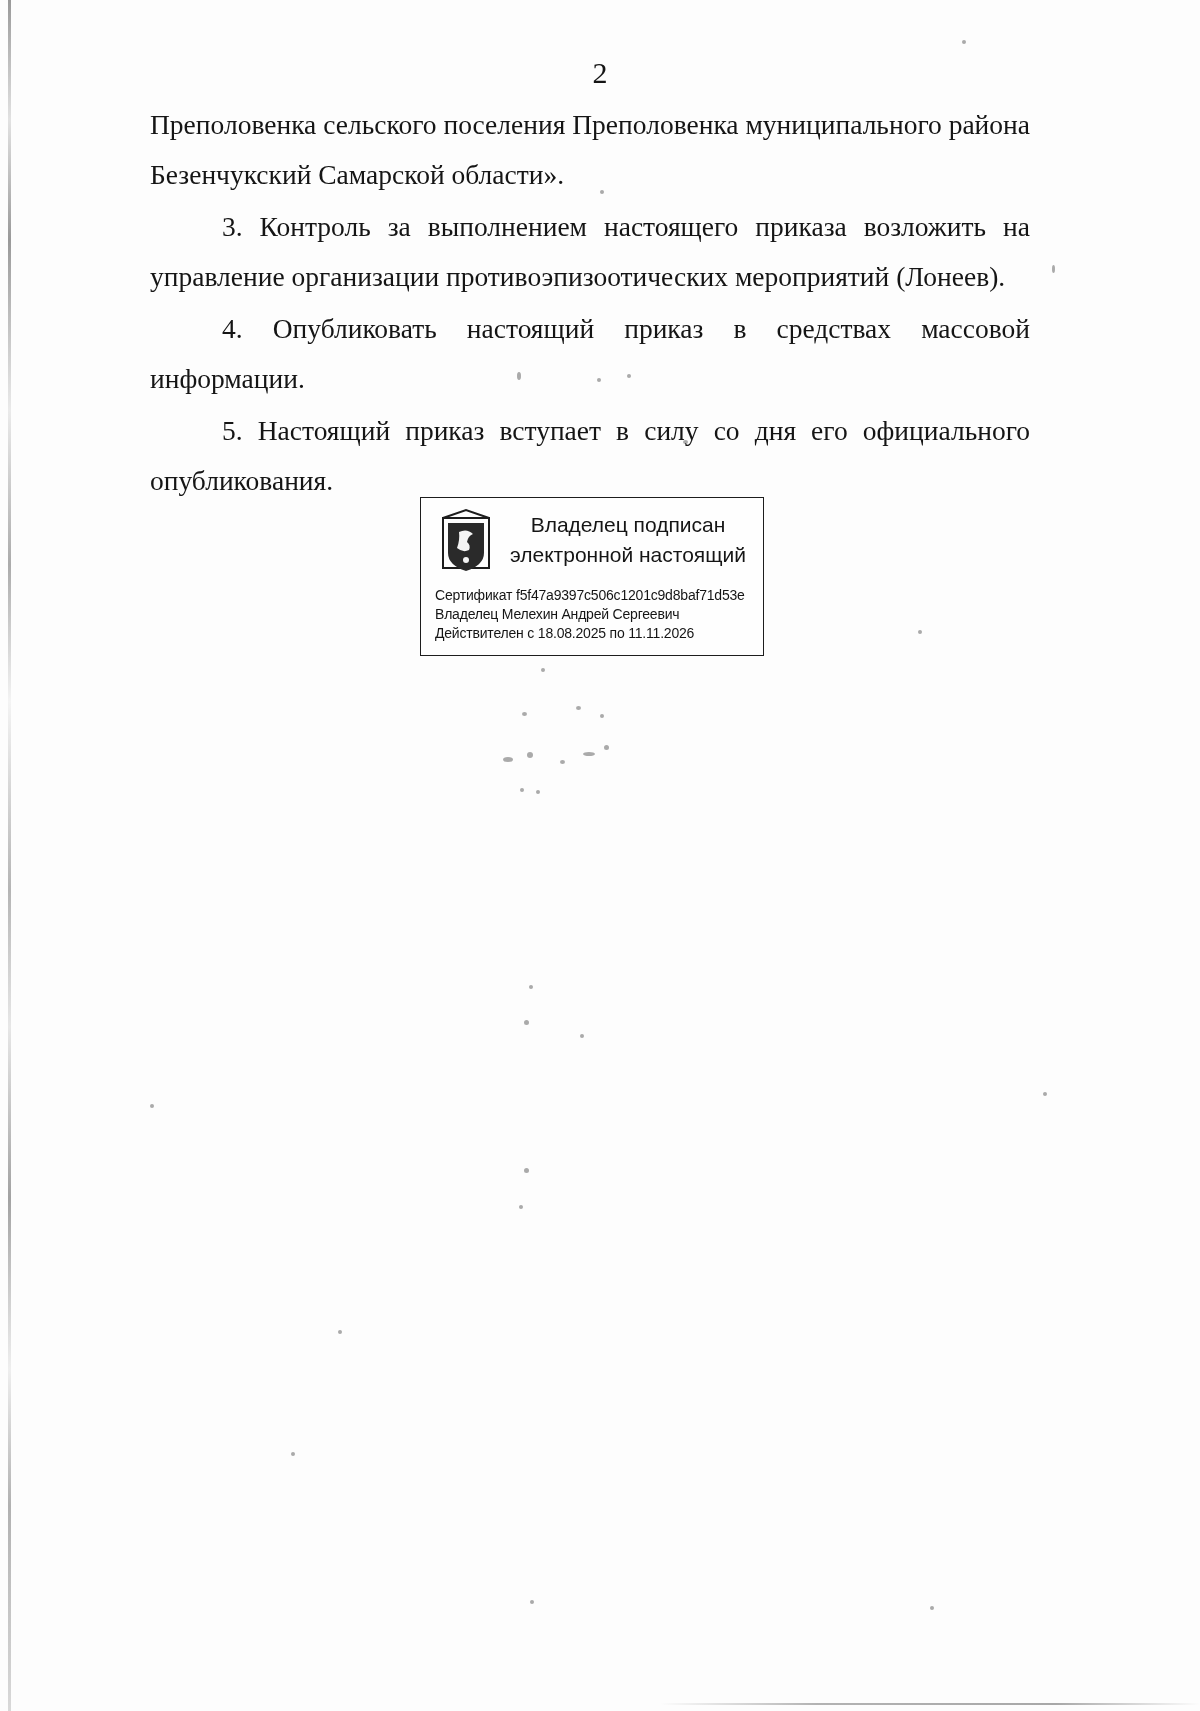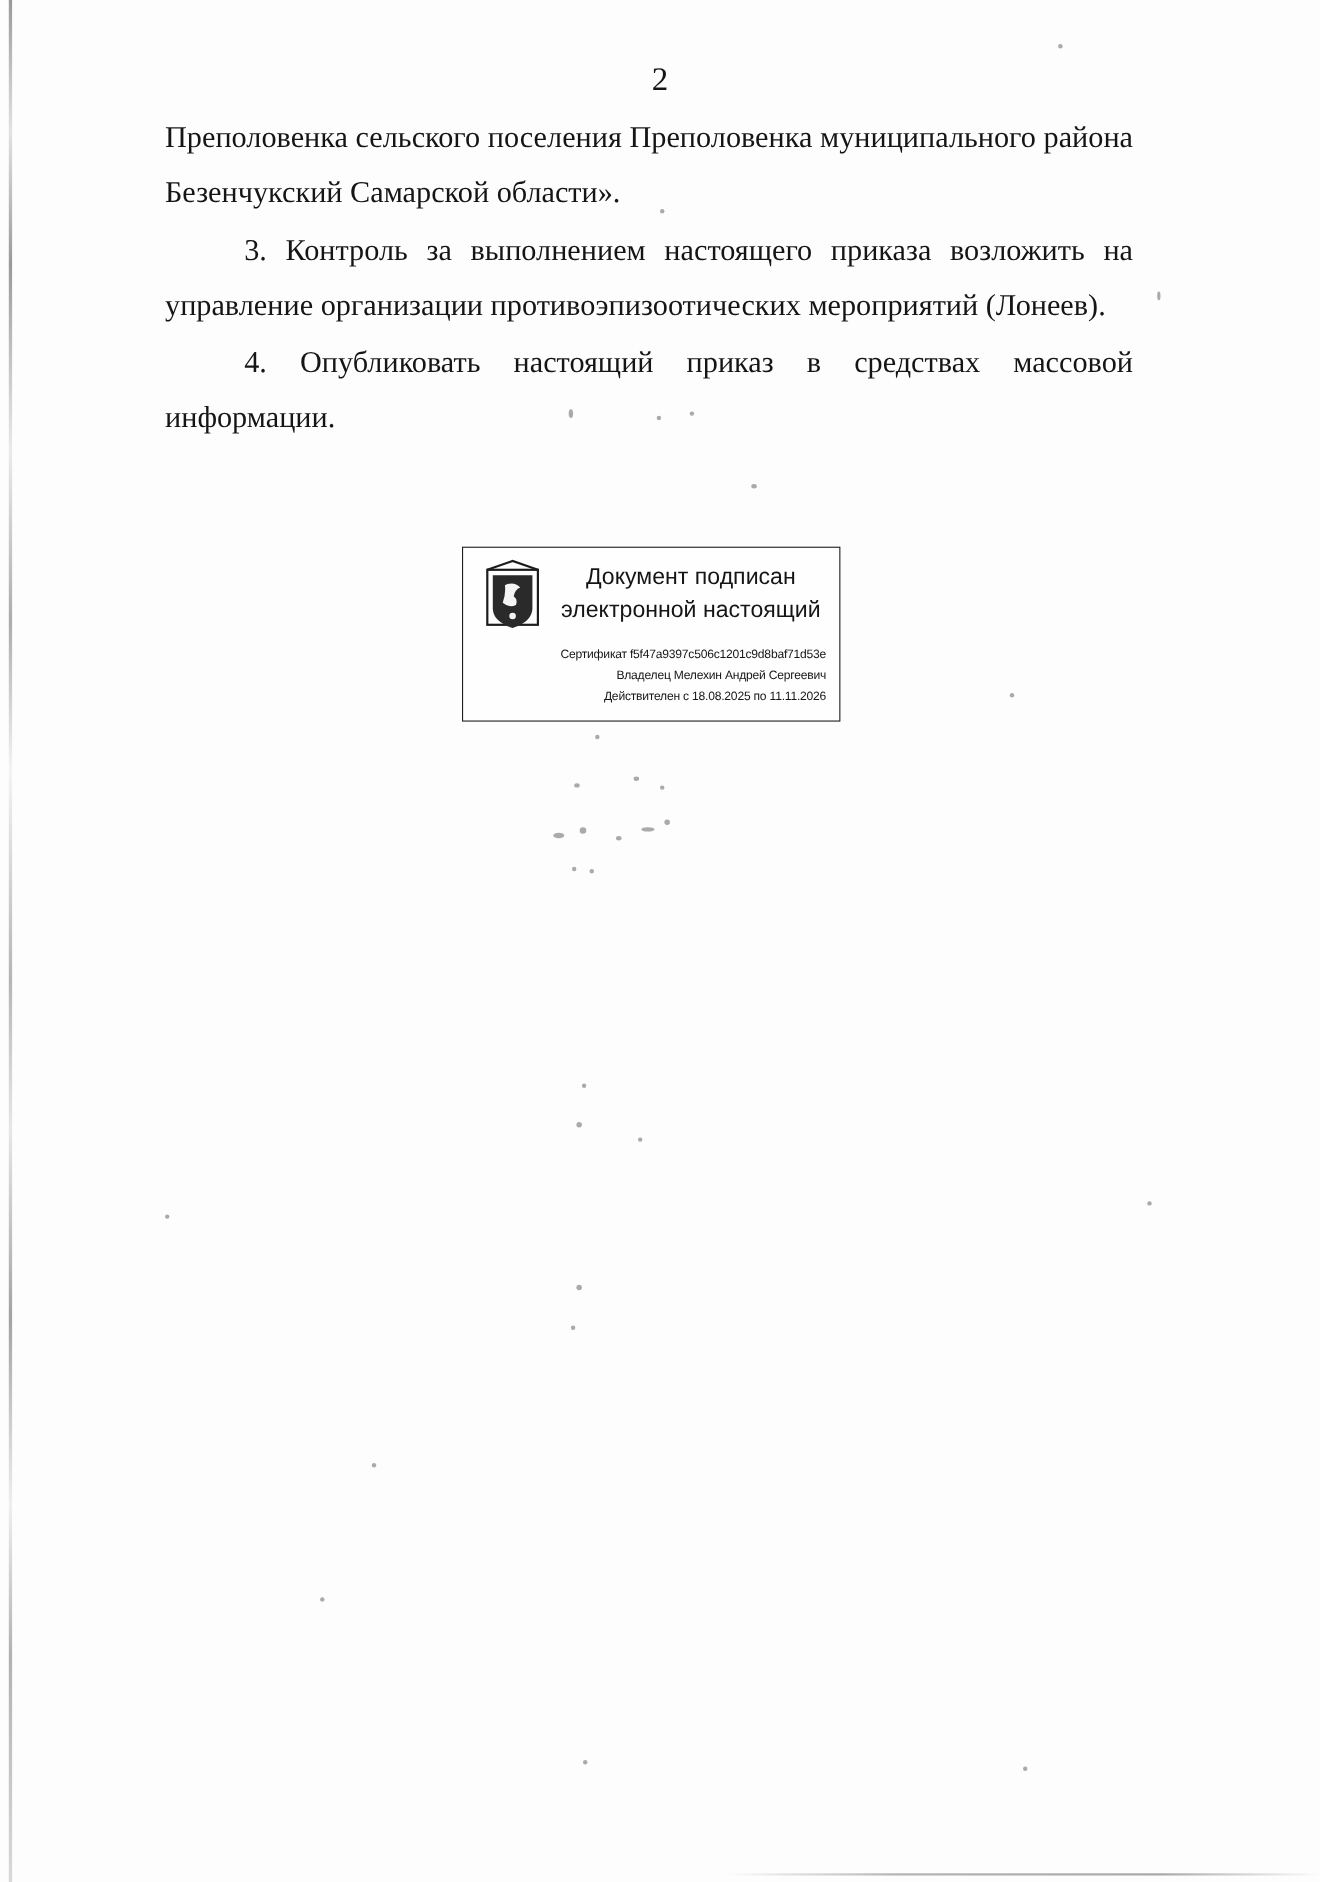--- a/index.html
+++ b/index.html
@@ -134,24 +134,23 @@
     font-size: 21px;
     line-height: 30px;
     font-family: "Liberation Sans", sans-serif;
   }
   .stamp-lines {
     position: absolute;
     left: 14px;
     top: 88px;
     width: 316px;
     font-family: "Liberation Sans", sans-serif;
-    font-size: 11px;
+    font-size: 14px;
     line-height: 19px;
     letter-spacing: -0.2px;
-    text-align: right;
   }
   .stamp-line { white-space: nowrap; }
 </style>
 </head>
 <body>
 
 <div class="page">
 
   <div class="scan-edge-left"></div>
   <div class="scan-edge-bottom"></div>
@@ -186,34 +185,35 @@
   <div class="speck" style="left:291px; top:1452px; width:4px; height:4px;"></div>
   <div class="speck" style="left:530px; top:1600px; width:4px; height:4px;"></div>
   <div class="speck" style="left:930px; top:1606px; width:4px; height:4px;"></div>
 
   <div class="page-number">2</div>
 
   <div class="body-text">
     <p class="para">Преполовенка сельского поселения Преполовенка муниципального района Безенчукский Самарской области».</p>
     <p class="para indent">3. Контроль за выполнением настоящего приказа возложить на управление организации противоэпизоотических мероприятий (Лонеев).</p>
     <p class="para indent">4. Опубликовать настоящий приказ в средствах массовой информации.</p>
+    <p class="para indent">5. Настоящий приказ вступает в силу со дня его официального опубликования.</p>
   </div>
 
 
   <div class="stamp">
     <div class="stamp-top">
       <svg class="emblem" viewBox="0 0 54 66">
         <rect x="4" y="10" width="46" height="50" fill="none" stroke="#1d1d1d" stroke-width="2"></rect>
         <path d="M4 10 L27 2 L50 10" fill="none" stroke="#1d1d1d" stroke-width="2"></path>
         <path d="M9 15 h36 v30 q0 12 -18 18 q-18 -6 -18 -18 z" fill="#2a2a2a"></path>
         <path d="M20 24 q8 -4 14 2 q-5 2 -6 8 q4 3 2 8 q-6 3 -12 -2 q3 -8 2 -16 z" fill="#f4f4f4"></path>
         <circle cx="27" cy="52" r="3" fill="#f4f4f4"></circle>
       </svg>
       <div class="stamp-heading">
-        <div>Документ подписан</div>
+        <div>Владелец подписан</div>
         <div>электронной настоящий</div>
       </div>
     </div>
     <div class="stamp-lines">
       <div class="stamp-line">Сертификат f5f47a9397c506c1201c9d8baf71d53e</div>
       <div class="stamp-line">Владелец Мелехин Андрей Сергеевич</div>
       <div class="stamp-line">Действителен с 18.08.2025 по 11.11.2026</div>
     </div>
   </div>
 

